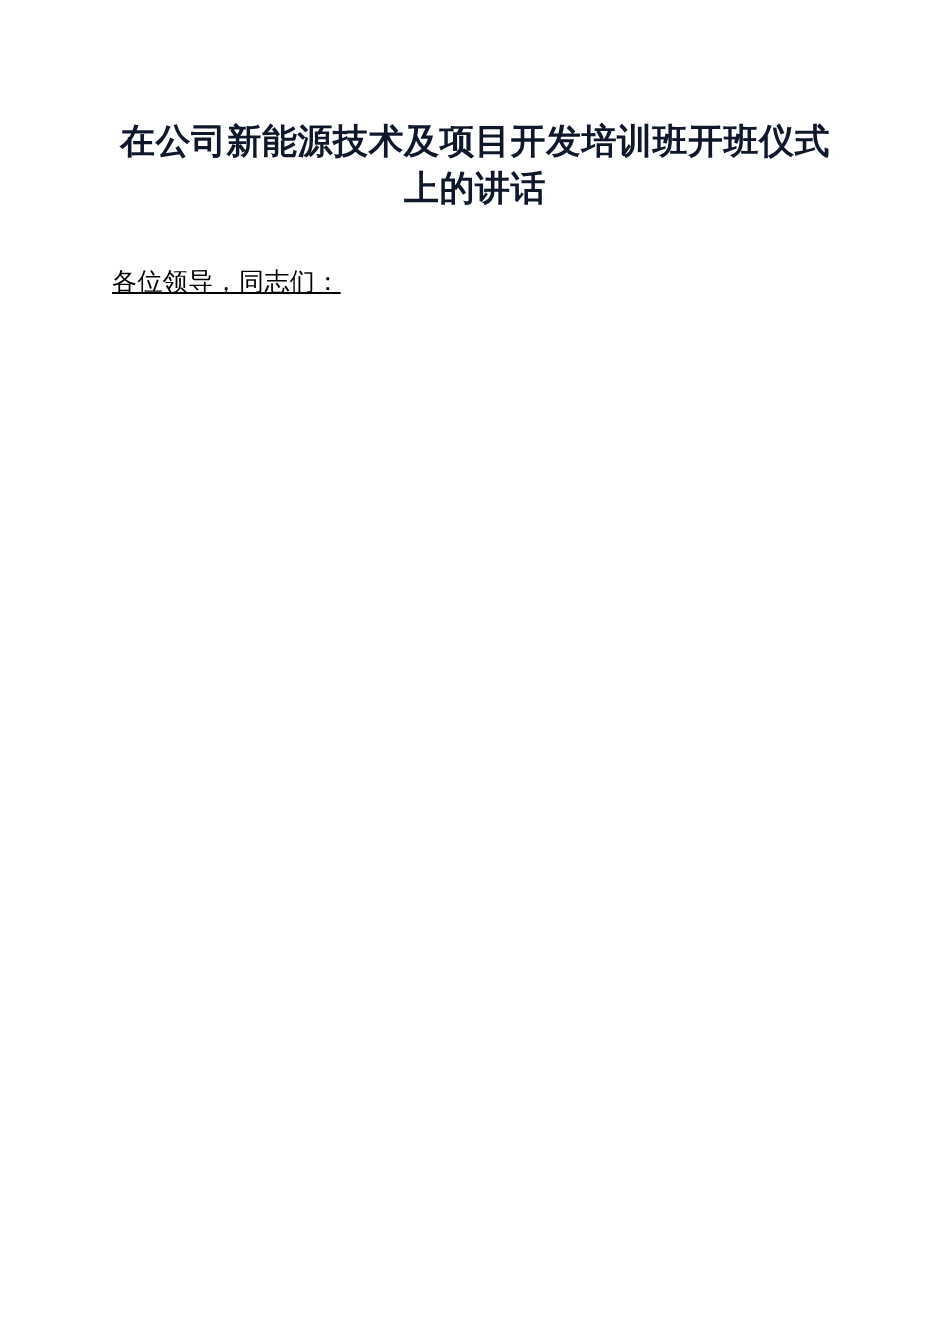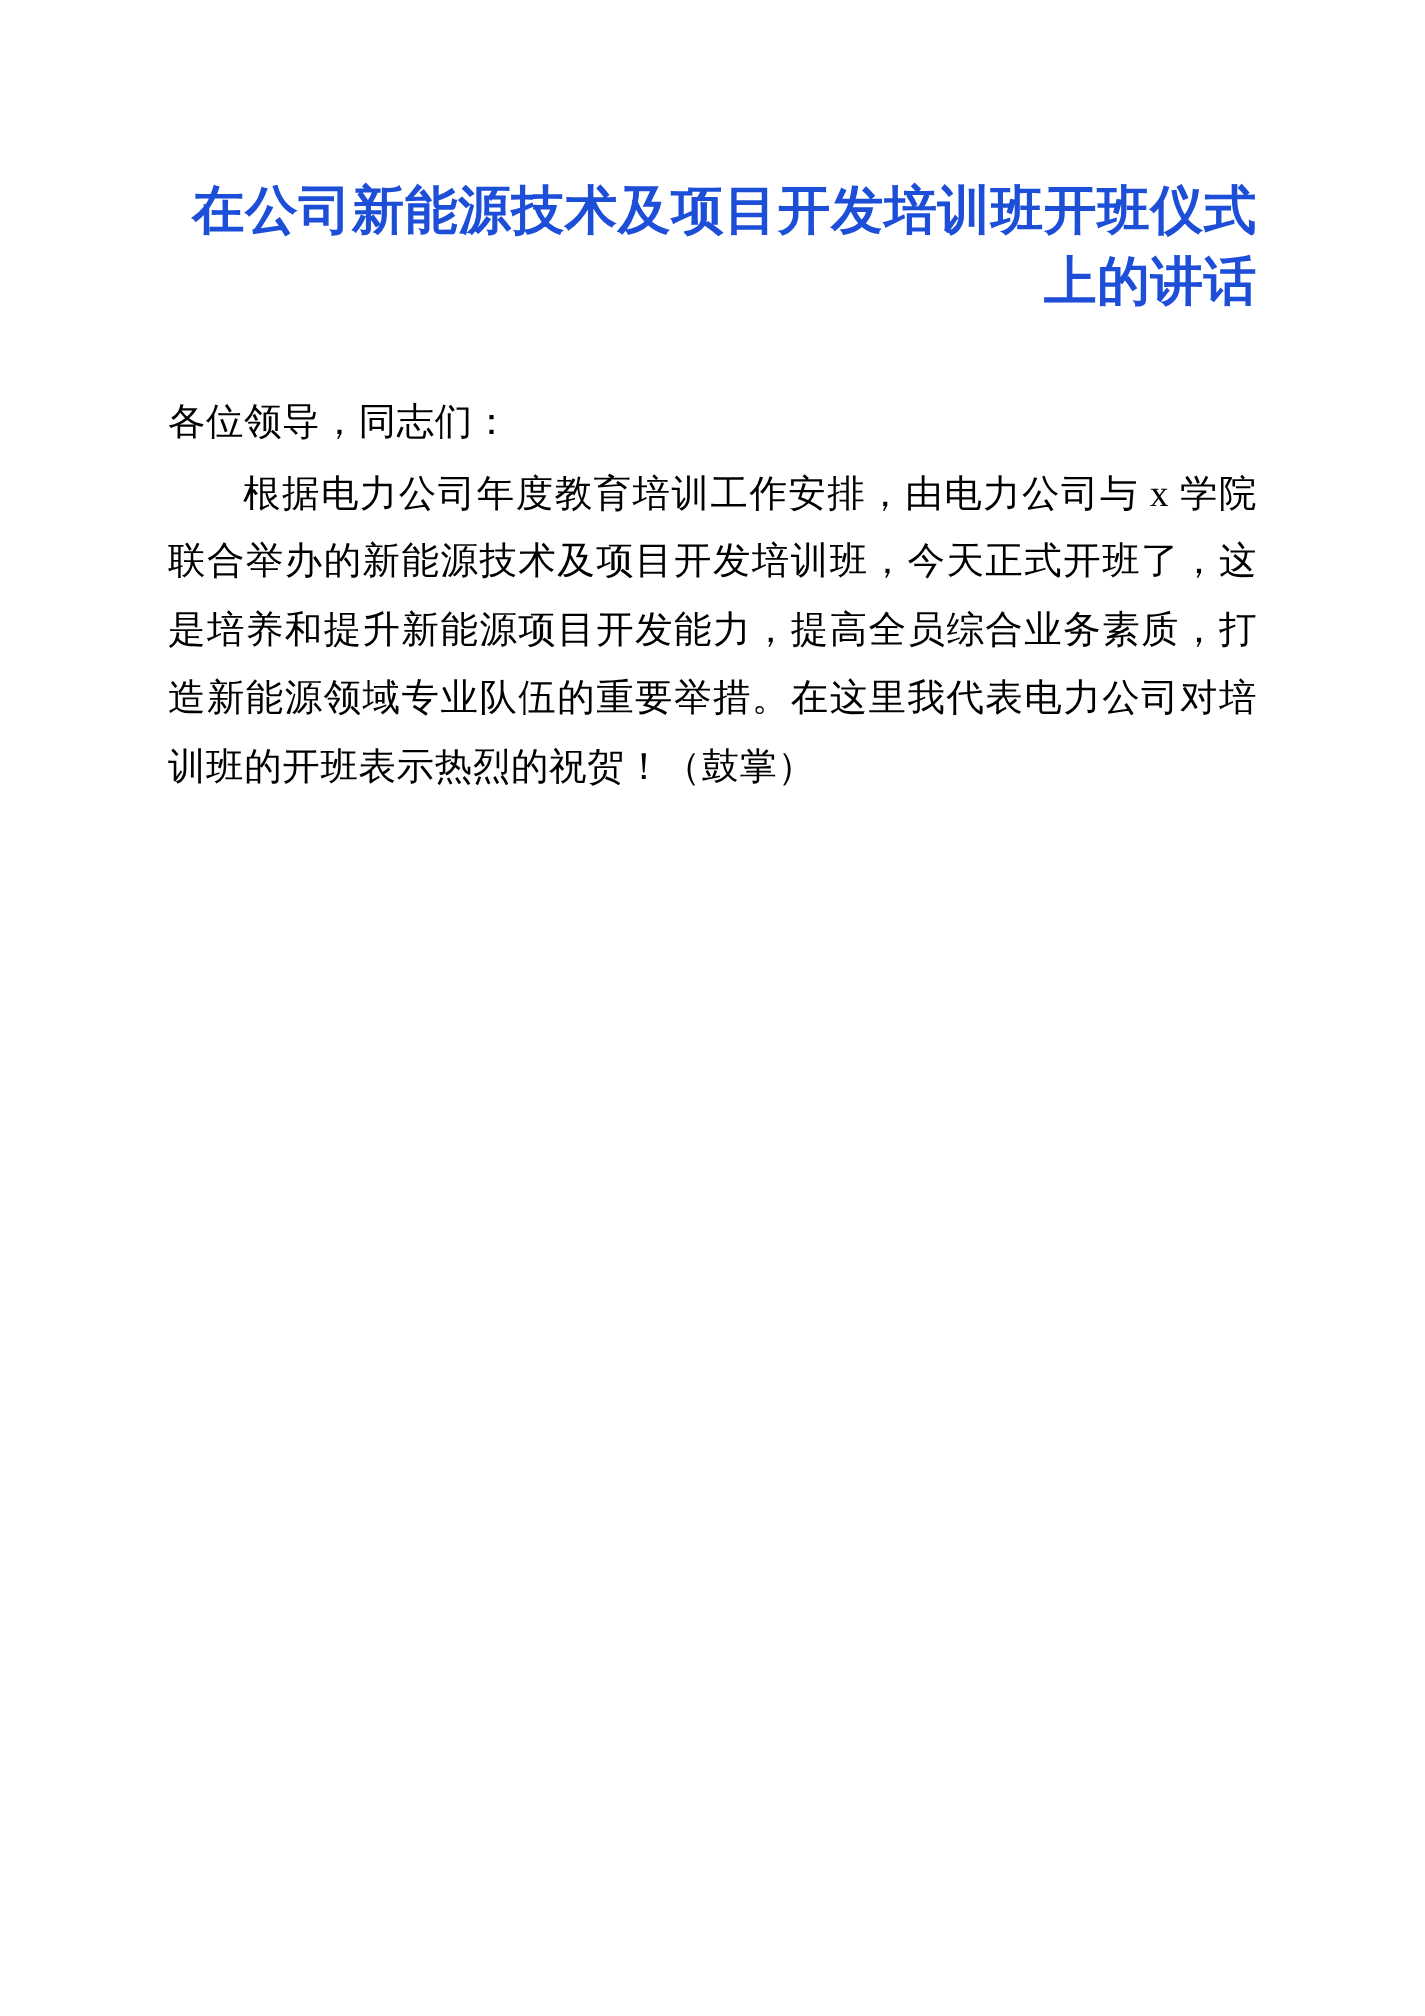--- a/index.html
+++ b/index.html
@@ -19,45 +19,45 @@
     height: 1344px;
     box-sizing: border-box;
     padding: 118px 112px 0 112px;
     position: relative;
   }
   .doc-title {
     font-family: "DejaVu Sans", "Liberation Sans", sans-serif;
     font-weight: bold;
     font-size: 35px;
     line-height: 1.33;
-    text-align: right;
+    text-align: center;
     letter-spacing: 0.5px;
     margin: 0 0 48px 0;
-    color: #1d4ed8;
+    color: #0f172a;
   }
   .body-text {
     font-size: 25px;
     line-height: 1.82;
     text-align: justify;
     text-justify: inter-ideograph;
     letter-spacing: 0.4px;
+    text-decoration: underline;
   }
   .para {
     margin: 0 0 2px 0;
     text-indent: 2em;
   }
   .para.no-indent {
     text-indent: 0;
   }
 </style>
 </head>
 <body>
 
 <div class="page">
 
   <h1 class="doc-title">在公司新能源技术及项目开发培训班开班仪式上的讲话</h1>
 
   <div class="body-text">
     <p class="para no-indent">各位领导，同志们：</p>
-    <p class="para">根据电力公司年度教育培训工作安排，由电力公司与 x 学院联合举办的新能源技术及项目开发培训班，今天正式开班了，这是培养和提升新能源项目开发能力，提高全员综合业务素质，打造新能源领域专业队伍的重要举措。在这里我代表电力公司对培训班的开班表示热烈的祝贺！（鼓掌）</p>
   </div>
 
 </div>
 
 </body></html>

